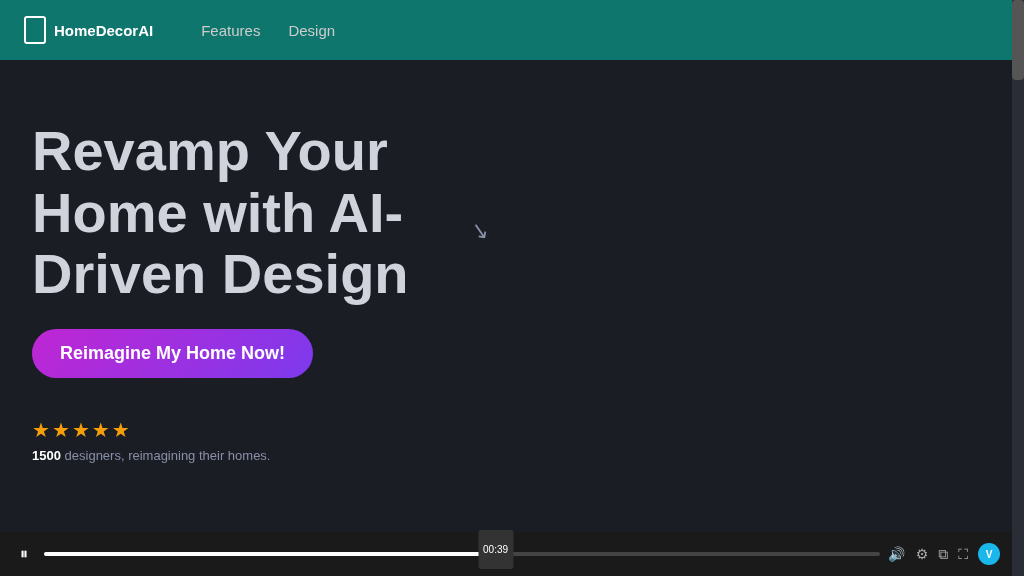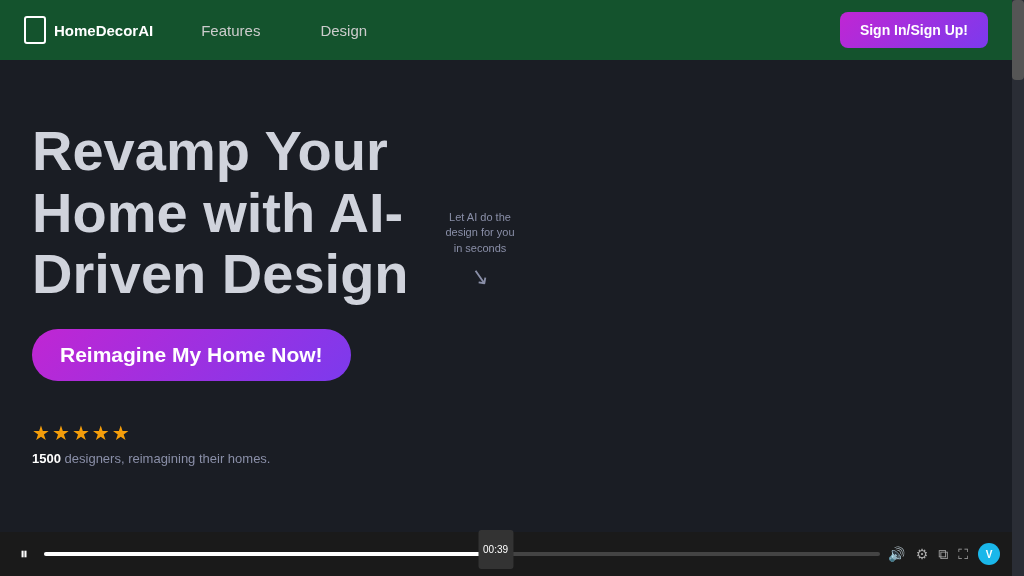--- a/index.html
+++ b/index.html
@@ -36,21 +36,21 @@
     
     nav {
       position: absolute;
       top: 0;
       left: 0;
       width: 1012px;
       height: 60px;
       display: flex;
       align-items: center;
       padding: 10px 24px;
-      background: #14532d;
+      background: #0f766e;
       z-index: 10;
     }
 
     .nav-logo {
       display: flex;
       align-items: center;
       gap: 8px;
       margin-right: 48px;
     }
     .nav-logo-icon {
@@ -62,21 +62,21 @@
     }
     .nav-logo-text {
       font-size: 15px;
       font-weight: 600;
       color: #ffffff;
       white-space: nowrap;
     }
 
     .nav-links {
       display: flex;
-      gap: 60px;
+      gap: 28px;
       flex: 1;
       text-align: center;
     }
     .nav-link {
       font-size: 15px;
       color: #cccccc;
       text-decoration: none;
       cursor: pointer;
     }
 
@@ -118,21 +118,21 @@
       line-height: 1.6;
       margin-bottom: 36px;
     }
 
     .hero-button {
       background: linear-gradient(135deg, #c026d3, #7c3aed);
       color: #ffffff;
       border: none;
       border-radius: 30px;
       padding: 14px 28px;
-      font-size: 21px;
+      font-size: 18px;
       font-weight: 600;
       cursor: pointer;
       margin-bottom: 40px;
       display: inline-block;
     }
 
     .hero-stars {
       display: flex;
       gap: 2px;
       margin-bottom: 6px;
@@ -261,42 +261,40 @@
 
 <nav>
   <div class="nav-logo">
     <div class="nav-logo-icon"></div>
     <span class="nav-logo-text">HomeDecorAI</span>
   </div>
   <div class="nav-links">
     <a class="nav-link">Features</a>
     <a class="nav-link">Design</a>
   </div>
-  <button class="nav-cta">Sign In/Sign Up!</button>
 </nav>
 
 <section class="hero">
   <h1 class="hero-headline">Revamp Your Home with AI-Driven Design</h1>
   <button class="hero-button">Reimagine My Home Now!</button>
 
   <div class="hero-stars">
     <span class="star">★</span>
     <span class="star">★</span>
     <span class="star">★</span>
     <span class="star">★</span>
     <span class="star">★</span>
   </div>
   <p class="hero-rating-text">
     <strong>1500</strong>
     <span>designers, reimagining their homes.</span>
   </p>
 </section>
 
 <div class="annotation-bubble">
-  <span>Let AI do the design for you in seconds</span>
   <span class="annotation-arrow">↙</span>
 </div>
 
 <div class="video-bar">
   <div class="video-play-btn">
     <span>⏸</span>
   </div>
   <div class="video-progress-container">
     <div class="video-timestamp">00:39</div>
     <div class="video-progress-fill"></div>

